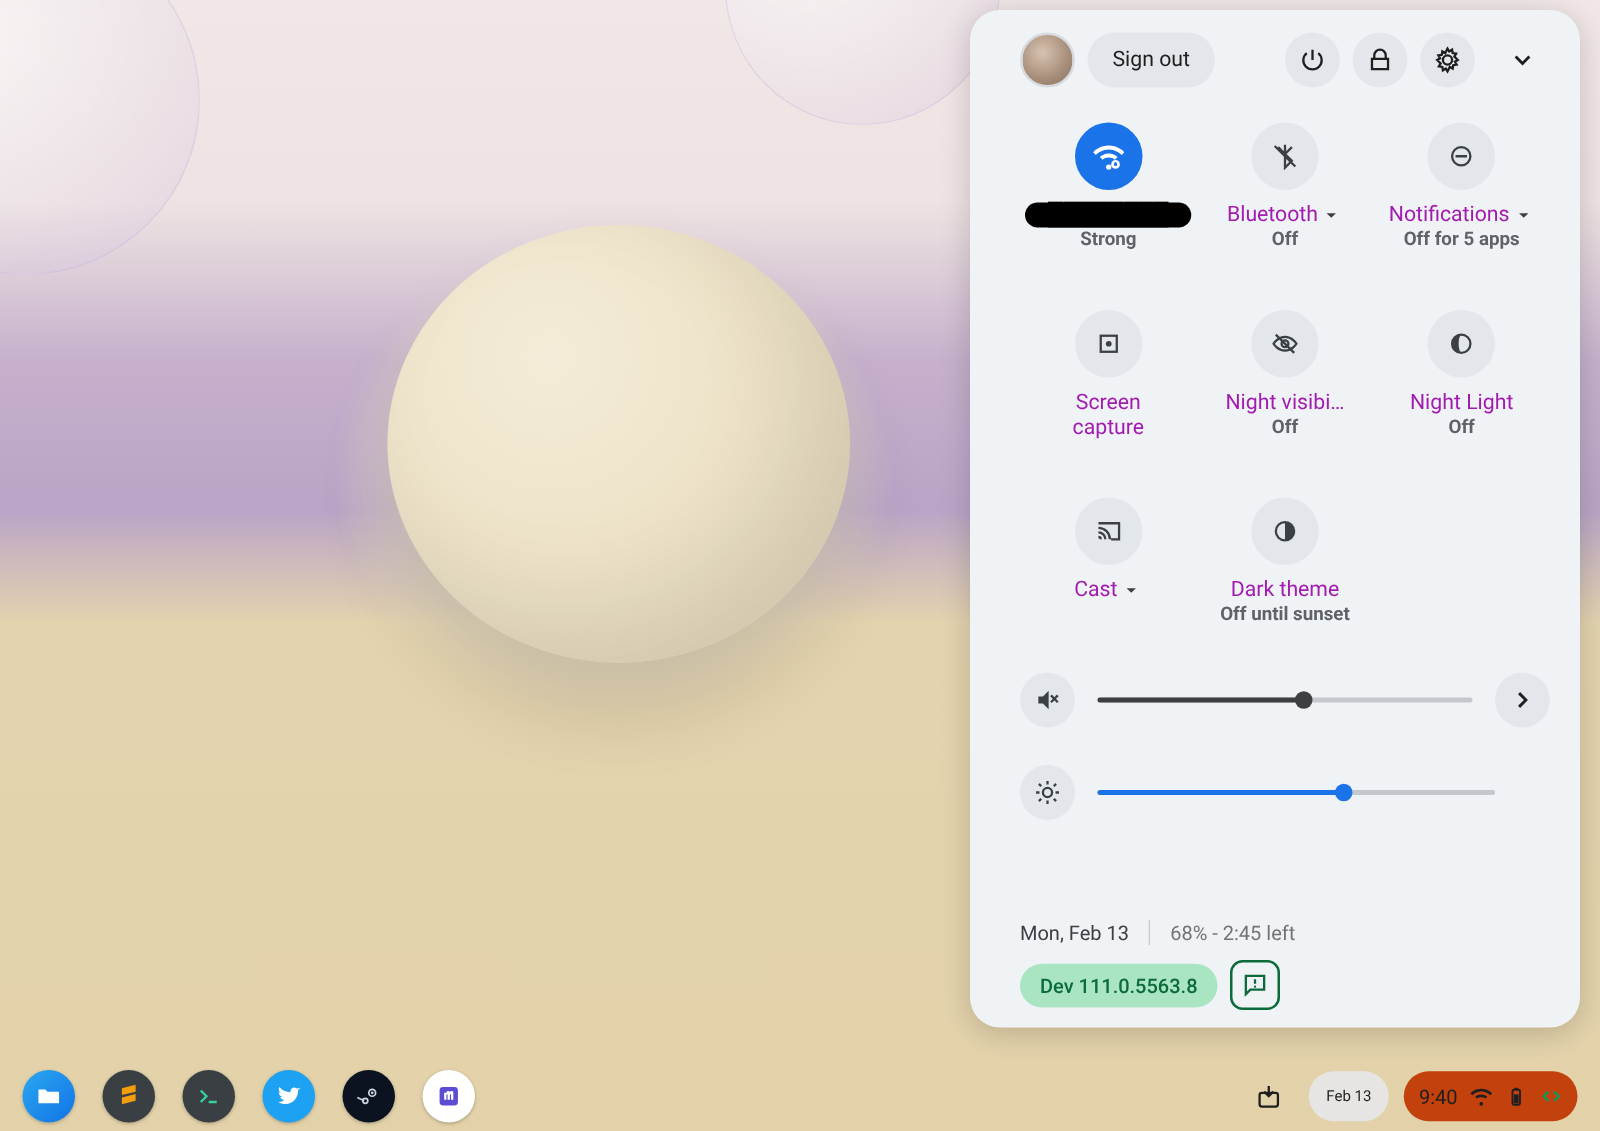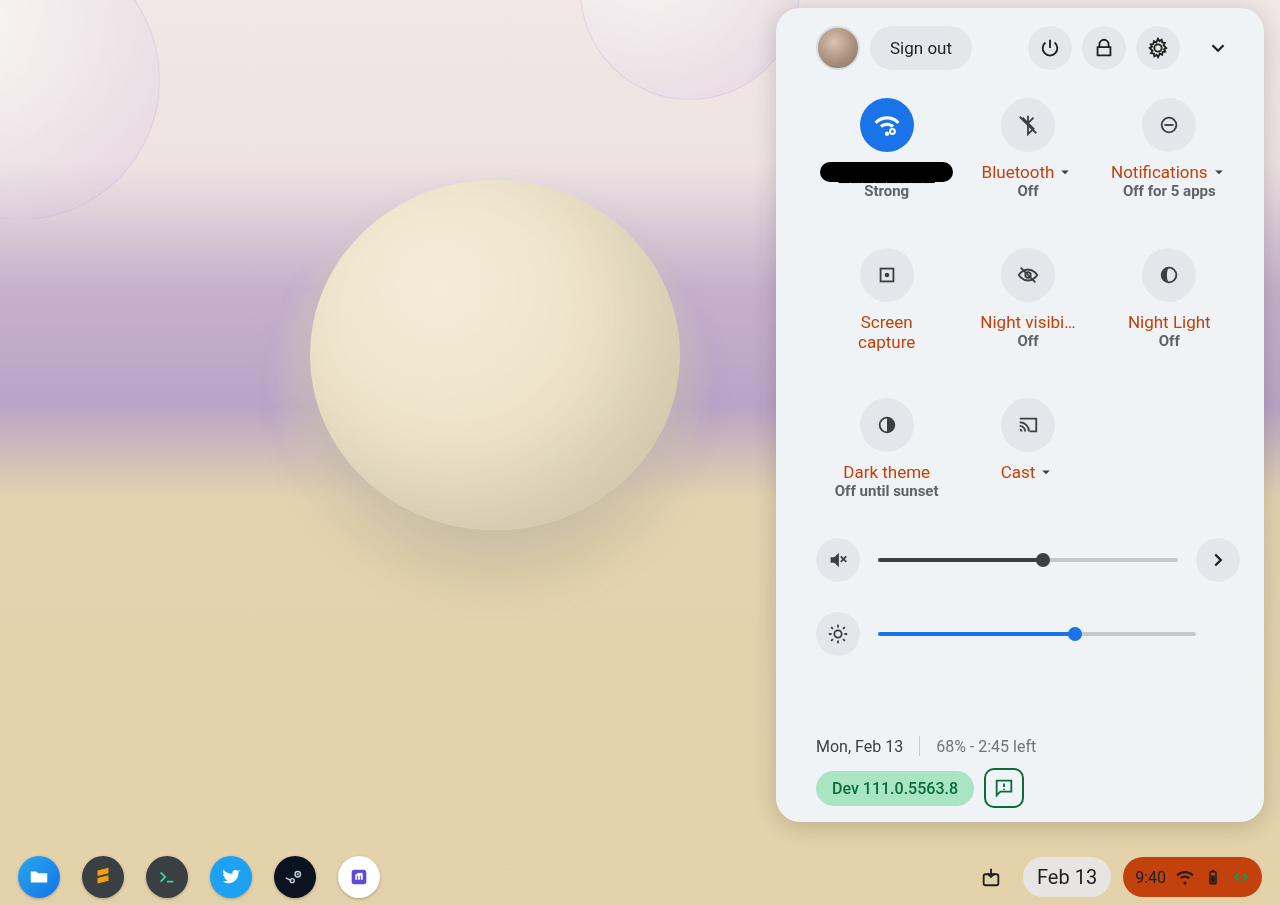--- a/index.html
+++ b/index.html
@@ -53,21 +53,21 @@
   .spacer { flex: 1; }
 
   
   .tiles { margin-top: 28px; display: grid; grid-template-columns: repeat(3, 1fr); row-gap: 40px; column-gap: 0; }
   .tile { display: flex; flex-direction: column; align-items: center; gap: 10px; }
   .tile-icon {
     width: 54px; height: 54px; border-radius: 50%; background: #e3e7eb;
     display: flex; align-items: center; justify-content: center;
   }
   .tile-icon.active { background: #1a73e8; color: #fff; }
-  .tile-label { font-size: 17px; color: #c2410c; display: flex; align-items: center; gap: 2px; text-align: center; white-space: nowrap;}
+  .tile-label { font-size: 17px; color: #a21caf; display: flex; align-items: center; gap: 2px; text-align: center; white-space: nowrap;}
   .tile-label.redacted { background: #000; color: #000; border-radius: 10px; padding: 0 18px; height: 20px;}
   .tile-sub { font-size: 15px; color: #5f6368; margin-top: -4px; text-align: center; font-weight: bold;}
   .tile .labels { display:flex; flex-direction:column; align-items:center; gap:4px; min-height:46px;}
 
   
   .sliders { margin-top: 30px; display: flex; flex-direction: column; gap: 30px; }
   .slider-row { display: flex; align-items: center; gap: 18px; }
   .slider-lead {
     width: 44px; height: 44px; border-radius: 50%; background: #e3e7eb;
     display:flex; align-items:center; justify-content:center;
@@ -107,21 +107,21 @@
     display: flex; align-items: center; padding: 0 18px; gap: 22px;
   }
   .shelf-icon {
     width: 42px; height: 42px; border-radius: 50%;
     display:flex; align-items:center; justify-content:center;
     box-shadow: 0 1px 3px rgba(0,0,0,0.25);
   }
   .shelf-right { margin-left: auto; display:flex; align-items:center; gap: 12px; }
   .tray-btn {
     height: 40px; padding: 0 14px; border-radius: 20px; background: rgba(230,233,237,0.85);
-    display:flex; align-items:center; gap:8px; font-size: 20px; color:#1f1f1f;
+    display:flex; align-items:center; gap:8px; font-size: 12px; color:#1f1f1f;
   }
   .tray-btn.plain { background: transparent; }
   .status-area {
     height: 40px; padding: 0 12px; border-radius: 20px; background: #c2410c;
     display:flex; align-items:center; gap:10px; font-size:16px; color:#1f1f1f;
   }
 
   .ic { width: 22px; height: 22px; display:inline-block; }
   .ic-sm { width: 18px; height: 18px; }
   .ic-lg { width: 26px; height: 26px; }
@@ -250,46 +250,46 @@
       </div>
       <div class="labels">
         <span class="tile-label">Night Light</span>
         <span class="tile-sub">Off</span>
       </div>
     </div>
 
     <div class="tile">
       <div class="tile-icon">
         <svg class="ic" viewBox="0 0 24 24">
-            <circle cx="12" cy="12" r="8" fill="none" stroke="#3c4043" stroke-width="2"></circle>
-            <path fill="#3c4043" d="M12 4v16a8 8 0 0 0 0-16z"></path>
-          </svg>
-      </div>
-      <div class="labels">
-        <span class="tile-label">Dark theme</span>
-        <span class="tile-sub">Off until sunset</span>
-      </div>
-    </div>
-
-    <div class="tile">
-      <div class="tile-icon">
-        <svg class="ic" viewBox="0 0 24 24">
             <path fill="none" stroke="#3c4043" stroke-width="2" d="M3 5h18v14h-7M3 17a2 2 0 0 1 2 2M3 13a6 6 0 0 1 6 6M3 9a10 10 0 0 1 10 10"></path>
           </svg>
       </div>
       <div class="labels">
         <span class="tile-label">
             <span>Cast</span>
             <svg class="ic-sm" viewBox="0 0 24 24">
               <path fill="#3c4043" d="M7 10l5 5 5-5z"></path>
             </svg>
           </span>
         <span class="tile-sub">&nbsp;</span>
       </div>
     </div>
+
+    <div class="tile">
+      <div class="tile-icon">
+        <svg class="ic" viewBox="0 0 24 24">
+            <circle cx="12" cy="12" r="8" fill="none" stroke="#3c4043" stroke-width="2"></circle>
+            <path fill="#3c4043" d="M12 4v16a8 8 0 0 0 0-16z"></path>
+          </svg>
+      </div>
+      <div class="labels">
+        <span class="tile-label">Dark theme</span>
+        <span class="tile-sub">Off until sunset</span>
+      </div>
+    </div>
     <div></div>
   </div>
 
   <div class="sliders">
     <div class="slider-row">
       <div class="slider-lead">
         <svg class="ic" viewBox="0 0 24 24">
             <path fill="#3c4043" d="M4 9v6h4l5 5V4L8 9H4z"></path>
             <line x1="15" y1="8" x2="21" y2="14" stroke="#3c4043" stroke-width="2"></line>
             <line x1="21" y1="8" x2="15" y2="14" stroke="#3c4043" stroke-width="2"></line>

